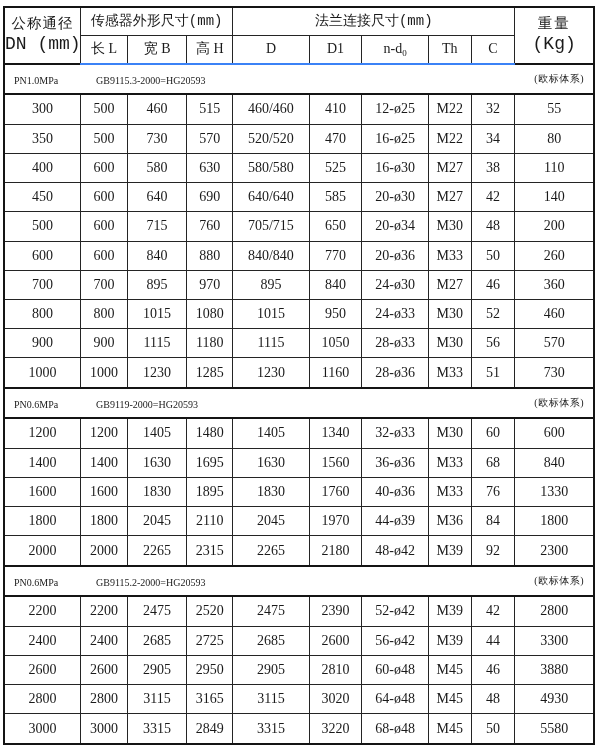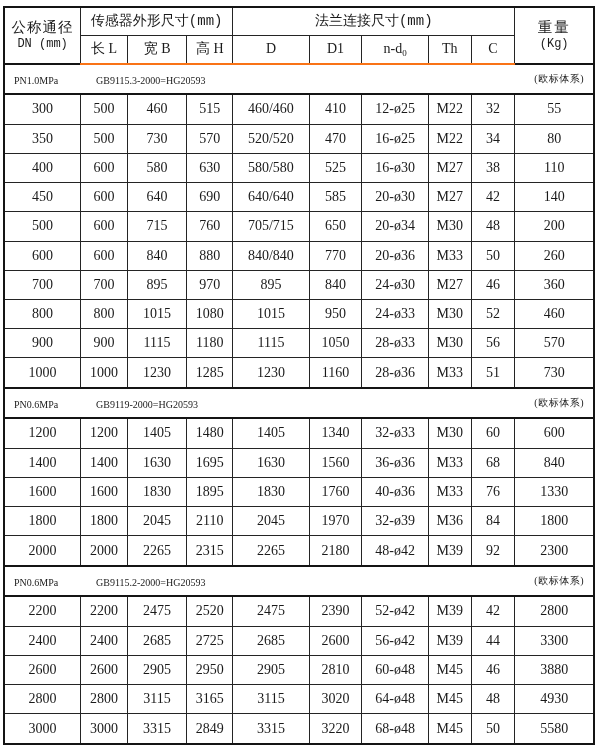--- a/index.html
+++ b/index.html
@@ -32,24 +32,24 @@
     vertical-align: middle;
     font-weight: normal;
     font-size: 14px;
     padding: 0;
     overflow: hidden;
     white-space: nowrap;
   }
   thead tr.h1 { height: 28px; font-family: Liberation Mono, monospace; }
   thead tr.h2 { height: 29px; }
   thead th { font-size: 14.5px; }
-  thead tr.h2 th { border-bottom: 2px solid #f97316; }
+  thead tr.h2 th { border-bottom: 2px solid #3b82f6; }
   .two-line { line-height: 1.25; }
   .two-line .l1 { display: block; font-size: 14.5px; letter-spacing: 1px; }
-  .two-line .l2 { display: block; font-size: 12px; letter-spacing: 0px; }
+  .two-line .l2 { display: block; font-size: 18px; letter-spacing: 0px; }
   .weight-head .l1 { letter-spacing: 2px; }
   sub { font-size: 9px; vertical-align: -3px; }
 
   tr.section-row { height: 30px; }
   tr.section-row td {
     border-top: 2px solid #141414;
     border-bottom: 2px solid #141414;
     text-align: left;
   }
   .section-flex {
@@ -282,21 +282,21 @@
           <td>76</td>
           <td>1330</td>
         </tr>
         <tr class="data-row">
           <td>1800</td>
           <td>1800</td>
           <td>2045</td>
           <td>2110</td>
           <td>2045</td>
           <td>1970</td>
-          <td>32-ø39</td>
+          <td>44-ø39</td>
           <td>M36</td>
           <td>84</td>
           <td>1800</td>
         </tr>
         <tr class="data-row">
           <td>2000</td>
           <td>2000</td>
           <td>2265</td>
           <td>2315</td>
           <td>2265</td>

